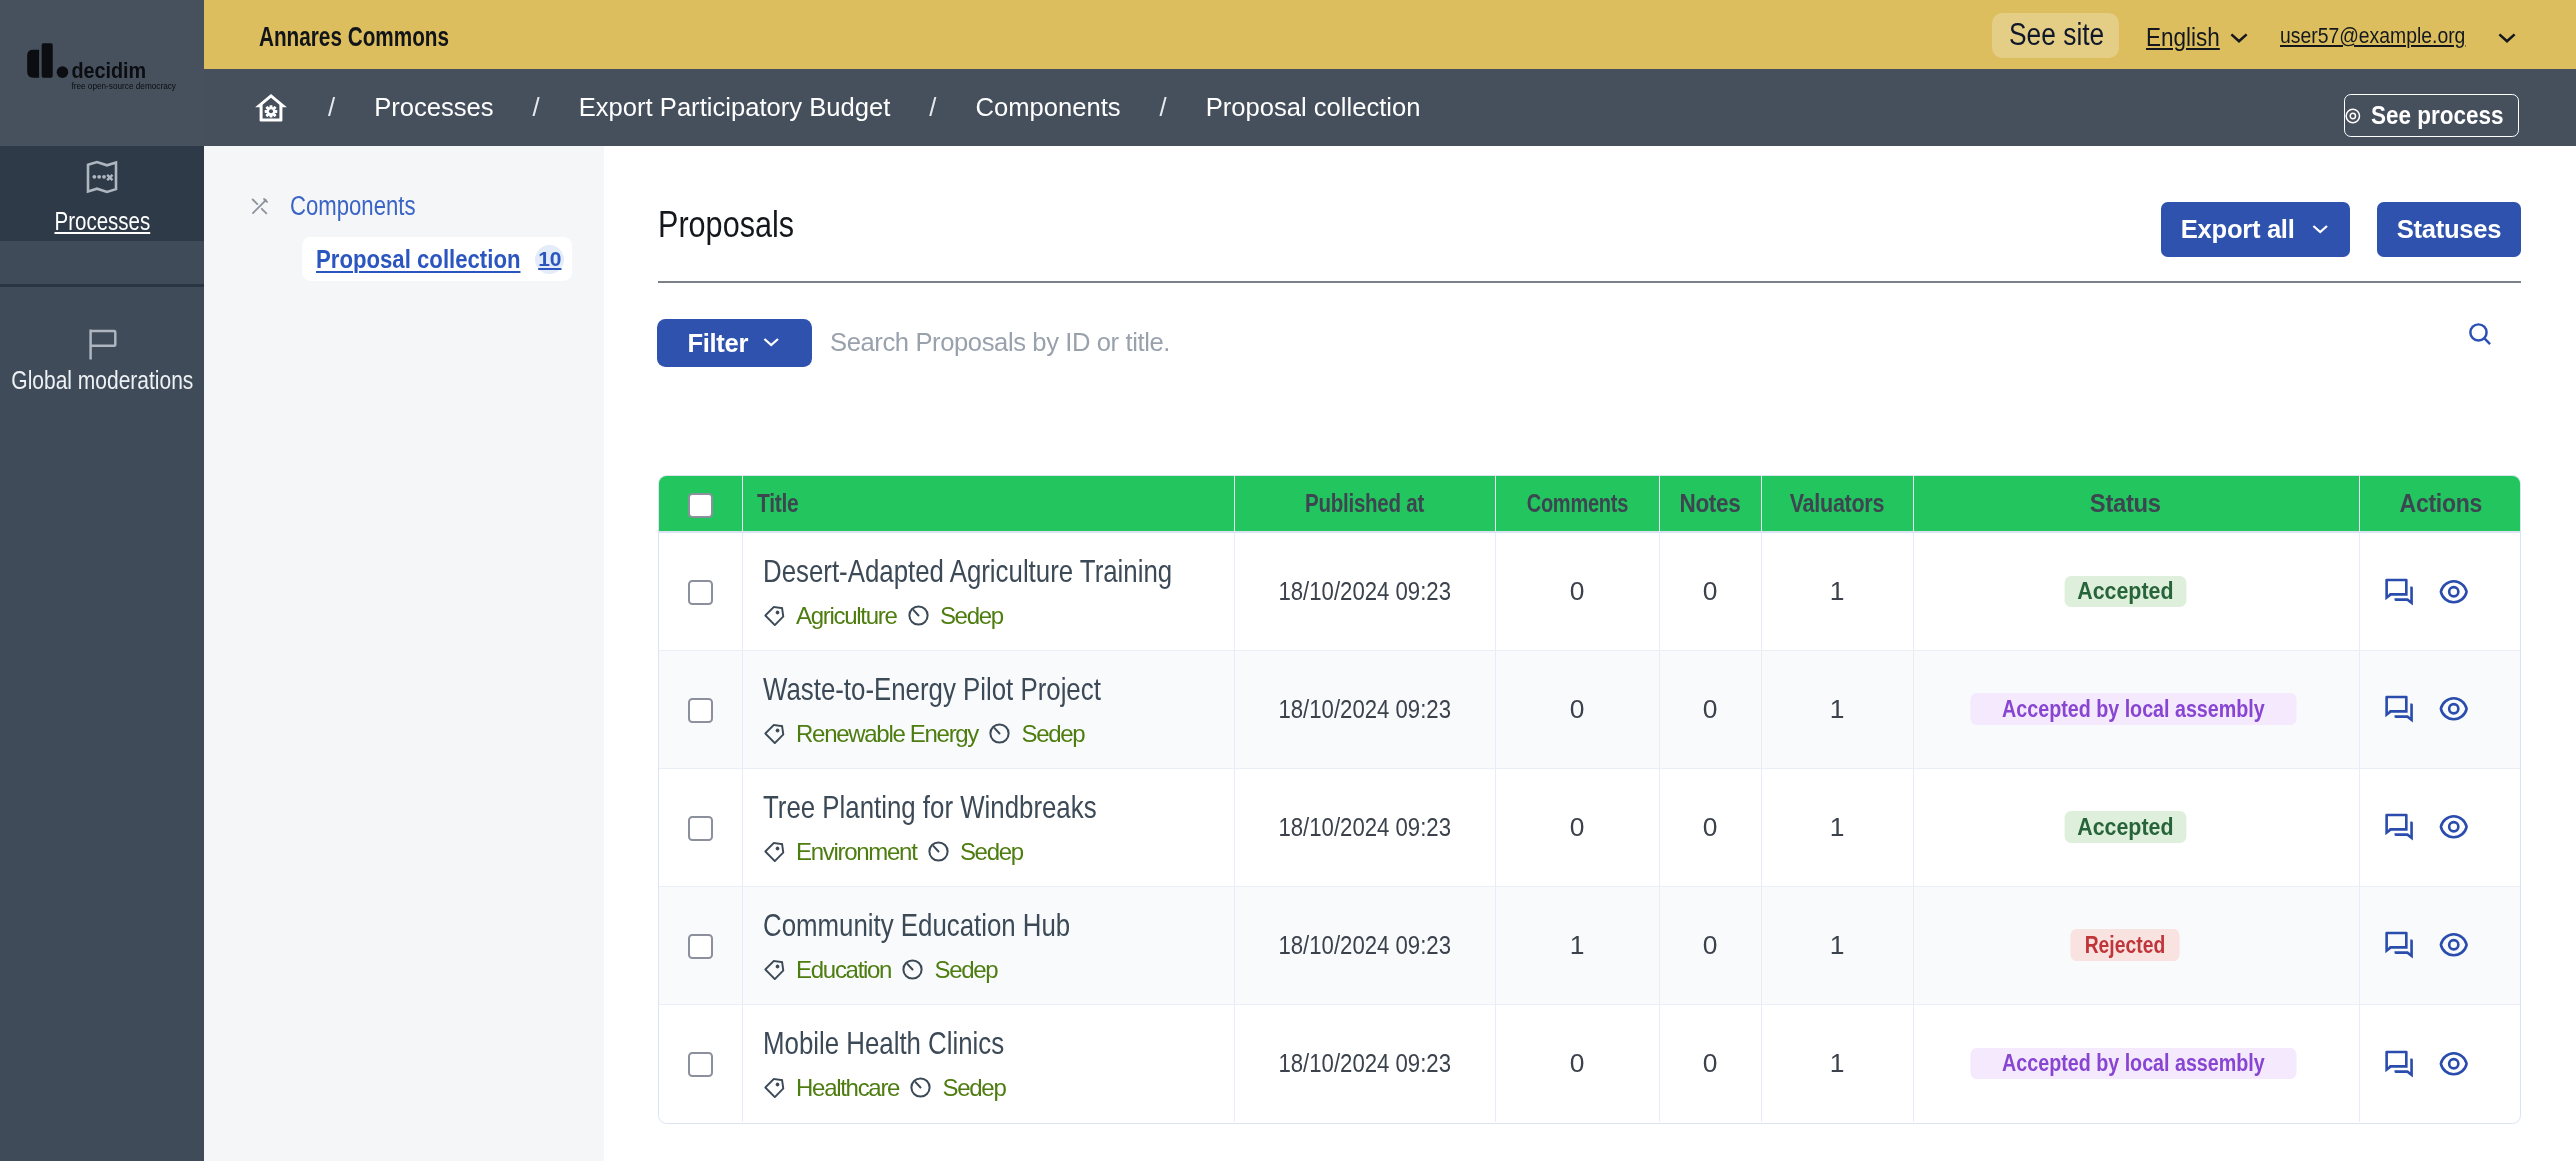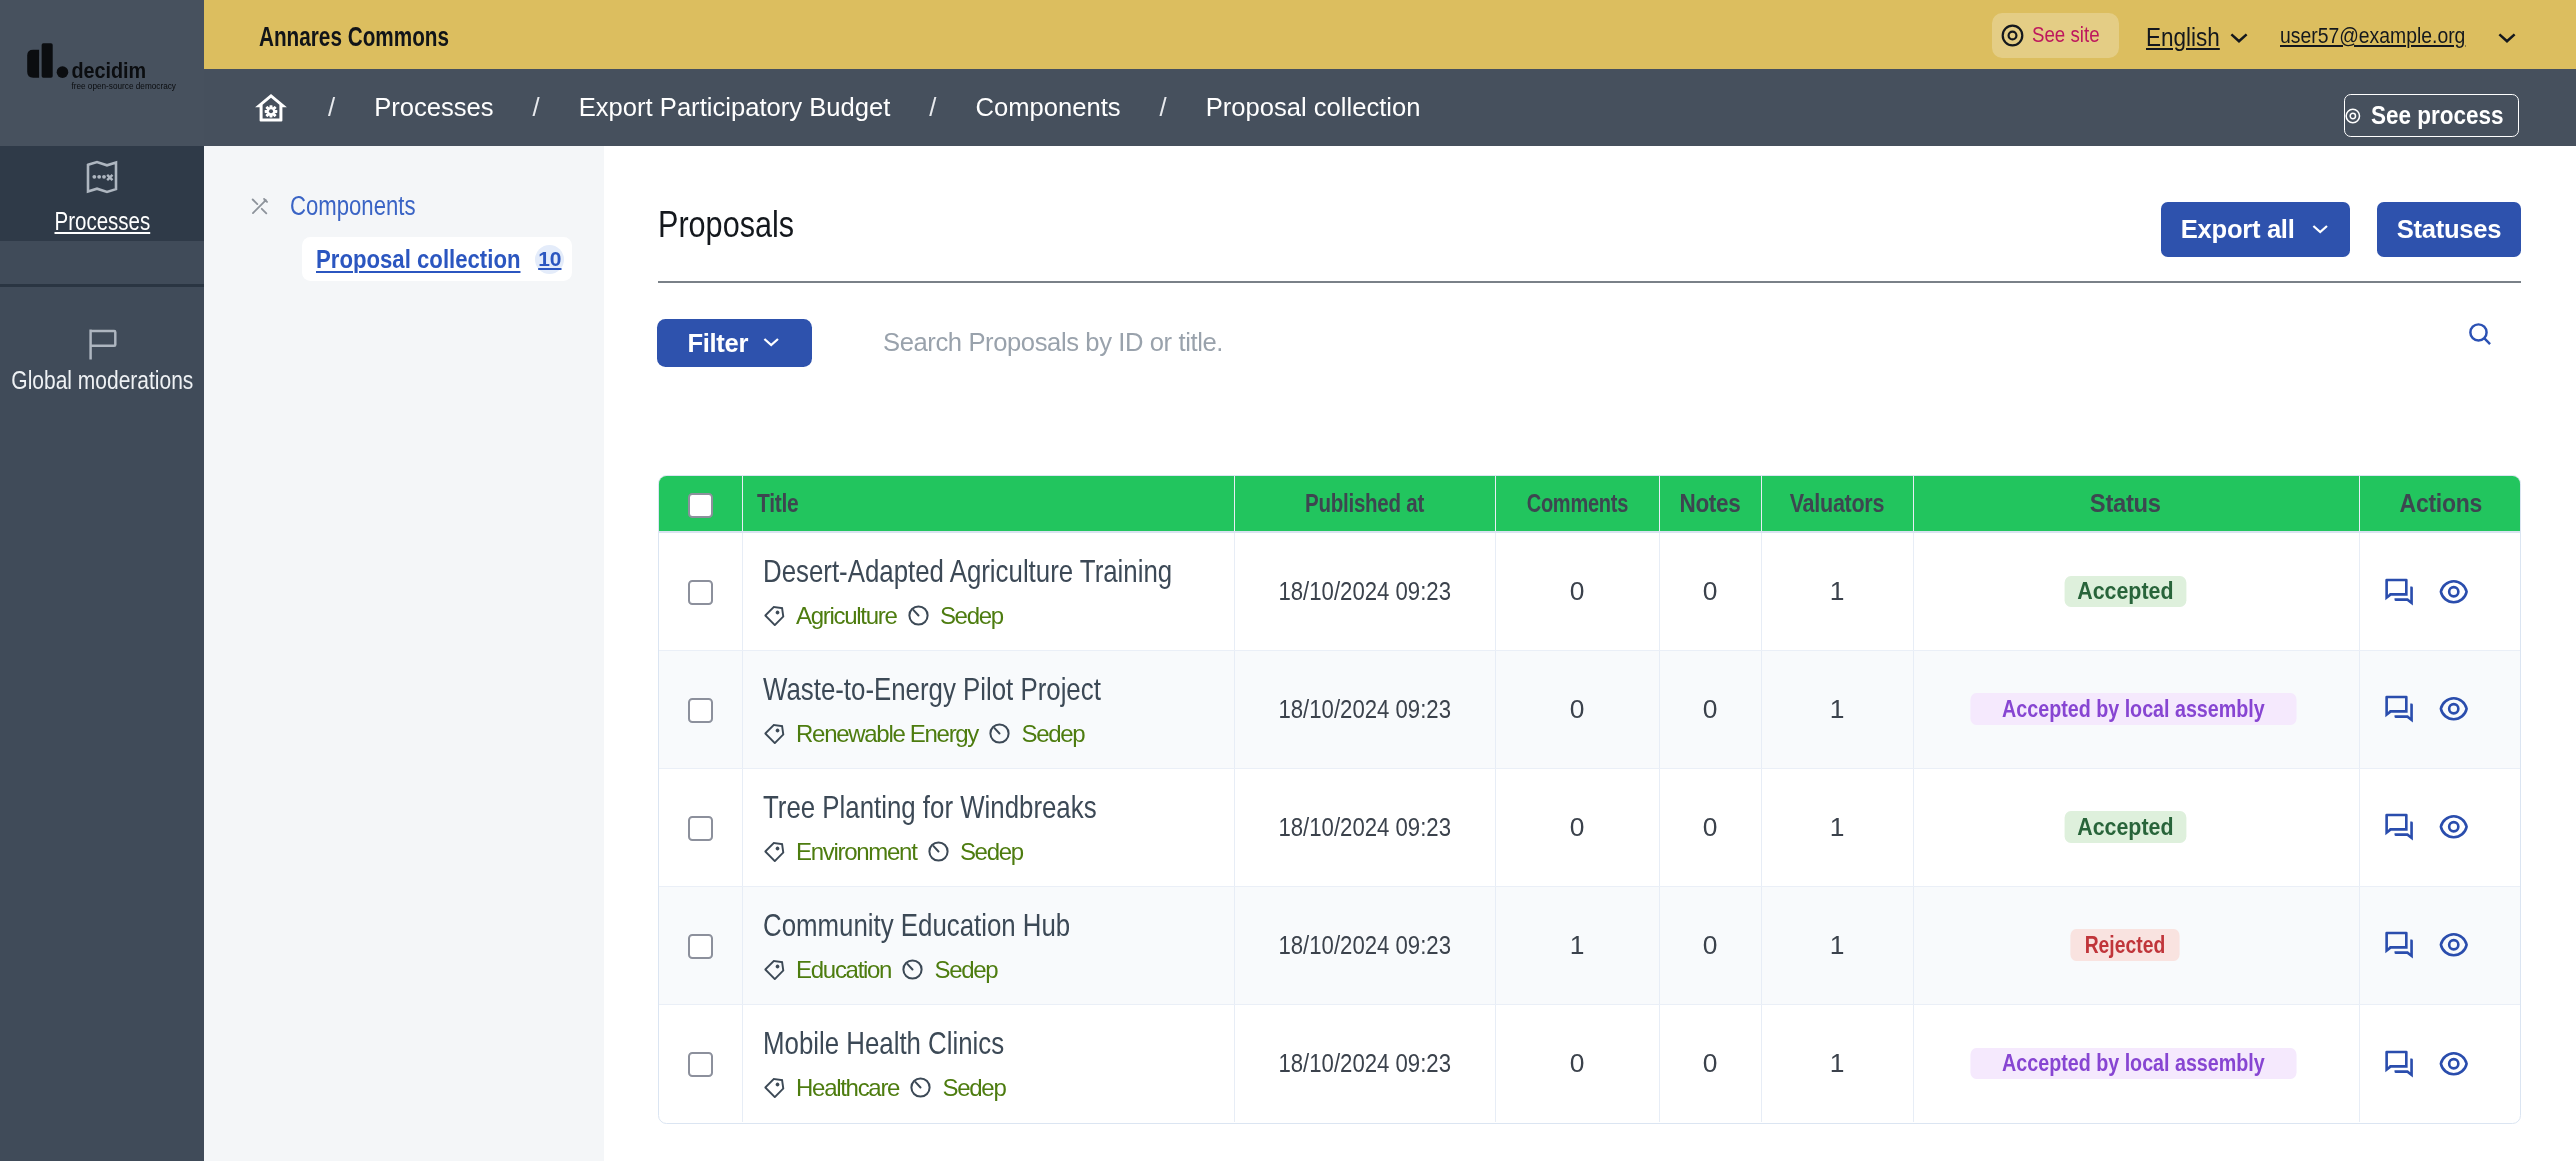--- a/index.html
+++ b/index.html
@@ -12,21 +12,21 @@
   #logoBox { left:0; top:0; width:204px; height:146px; background:#47515e; }
   #yellowBar { left:204px; top:0; width:2372px; height:69px; background:#dcbe5f; }
   #crumbBar { left:204px; top:69px; width:2372px; height:77px; background:#46505d; }
   #sideBar { left:0; top:146px; width:204px; height:1016px; background:#404b59; }
   #subNav { left:204px; top:146px; width:400px; height:1016px; background:#f4f6f8; }
   #main { left:605px; top:146px; width:1971px; height:1016px; background:#fff; }
 
   
   #orgName { left:259px; top:23px; font-size:28px; line-height:1; font-weight:bold; color:#111418; }
   #seeSite { left:1992px; top:12.8px; width:127px; height:45px; background:rgba(255,255,255,0.24); border-radius:10.2px;
-     display:flex; align-items:center; justify-content:flex-start; padding-left:8.5px; gap:8.5px; color:#be185d; font-size:22px; }
+     display:flex; align-items:center; justify-content:flex-start; padding-left:8.5px; gap:8.5px; color:#0f172a; font-size:31px; }
   #lang { left:2146px; top:23px; font-size:25px; color:#14181d; }
   #langChev { left:2228px; top:31px; }
   #usr { left:2280px; top:23px; font-size:22px; color:#14181d; }
   #usrChev { left:2496px; top:31px; }
 
   
   #crumbs { left:253px; top:69px; height:77px; display:flex; align-items:center; gap:0; color:#fff; font-size:25.6px; }
   #crumbs .sep { color:#e8eaee; margin:0 39px; font-size:25.6px; }
   #seeProcess { left:2344px; top:94px; width:175px; height:43px; border:1.7px solid #fff; border-radius:6.8px;
      display:flex; align-items:center; justify-content:center; gap:10px; color:#fff; font-size:25px; font-weight:bold; white-space:nowrap;}
@@ -46,21 +46,21 @@
       display:flex; align-items:center; justify-content:center; text-decoration:underline;}
 
   
   #h1 { left:658px; top:205px; font-size:36px; line-height:1.1; font-weight:normal; color:#14181d; }
   .btn { background:#2e52ad; color:#fff; border-radius:6.8px; font-weight:bold; font-size:25.6px;
       display:flex; align-items:center; justify-content:center; letter-spacing:-0.3px;}
   #exportBtn { left:2161px; top:202px; width:189px; height:55px; gap:15.3px;}
   #statusBtn { left:2377px; top:202px; width:144px; height:55px; }
   #hrule { left:658px; top:281px; width:1863px; height:1.7px; background:#7a8188; }
   #filterBtn { left:657px; top:319px; width:155px; height:48px; border-radius:8.5px; gap:13px;}
-  #searchPh { left:883px; top:328px; font-size:25.6px; color:#99a2ac; letter-spacing:-0.4px;}
+  #searchPh { left:830px; top:328px; font-size:25.6px; color:#99a2ac; letter-spacing:-0.4px;}
   #mag { left:2467px; top:321px; }
 
   
   #tbl { left:658px; top:475px; width:1863px; height:649px; border:1.7px solid #dbe5f2; border-radius:8.5px; overflow:hidden; }
   table { border-collapse:collapse; table-layout:fixed; width:1863px; }
   col.c0{width:83px;} col.c1{width:492px;} col.c2{width:261px;} col.c3{width:164px;}
   col.c4{width:102px;} col.c5{width:152px;} col.c6{width:446px;} col.c7{width:164px;}
   thead tr { height:56px; background:#22c55e; }
   th { font-size:25px; font-weight:bold; color:#3d4650; border-right:1.7px solid #e7edf6; border-bottom:2.6px solid #d9e3f1; text-align:center; letter-spacing:-0.3px;}
   th:last-child, td:last-child { border-right:none; }

